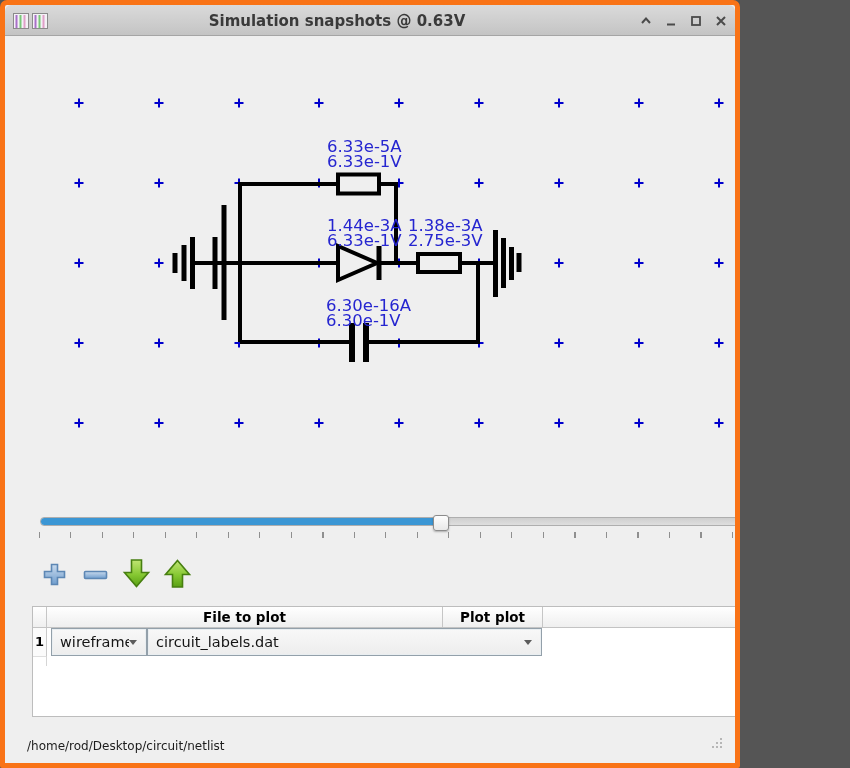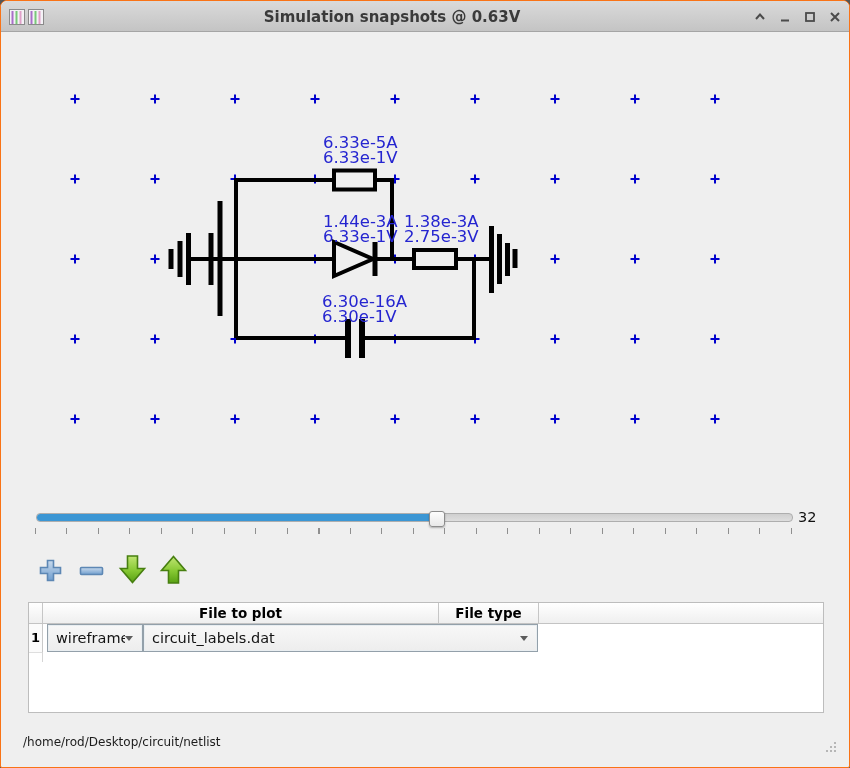--- a/index.html
+++ b/index.html
@@ -1,19 +1,19 @@
 <!DOCTYPE html>
 <html><head>
 <meta charset="utf-8">
 <style>
   html,body { margin:0; padding:0; background:#555; }
   * { box-sizing:border-box; }
   .window {
-    position:relative; width:850px; height:768px; overflow:hidden;
-    background:#efefef; border:1px solid #f97316; border-radius:7px 7px 2px 2px;
+    position:relative; width:740px; height:768px; overflow:hidden;
+    background:#efefef; border:5px solid #f97316; border-radius:7px 7px 2px 2px;
     font-family:"DejaVu Sans", sans-serif;
   }
   
   .titlebar {
     position:absolute; top:0; left:0; right:0; height:31px;
     background:linear-gradient(#dadada,#c4c4c4);
     border-bottom:1px solid #a5a5a5; border-radius:6px 6px 0 0;
   }
   .app-icon { position:absolute; left:8px; top:7px; }
   .title {
@@ -264,21 +264,21 @@
       <svg width="29" height="31" viewBox="0 0 29 31">
         <path d="M14.5 2.5 L26.5 16.5 h-7 V29 h-10 V16.5 h-7 z" fill="url(#gg1)" stroke="#477f10" stroke-width="1.6"></path>
       </svg>
     </span>
   </button>
 
   <div class="plot-table">
     <div class="thead">
       <div class="th th-stub"></div>
       <div class="th th-file">File to plot</div>
-      <div class="th th-type">File type</div>
+      <div class="th th-type">Plot plot</div>
     </div>
     <div class="trow">
       <div class="row-num">1</div>
       <div class="combo combo-type">
         <span class="combo-text">wireframe</span>
         <span class="combo-arrow"></span>
       </div>
       <div class="combo combo-file">
         <span class="combo-text">circuit_labels.dat</span>
         <span class="combo-arrow"></span>

